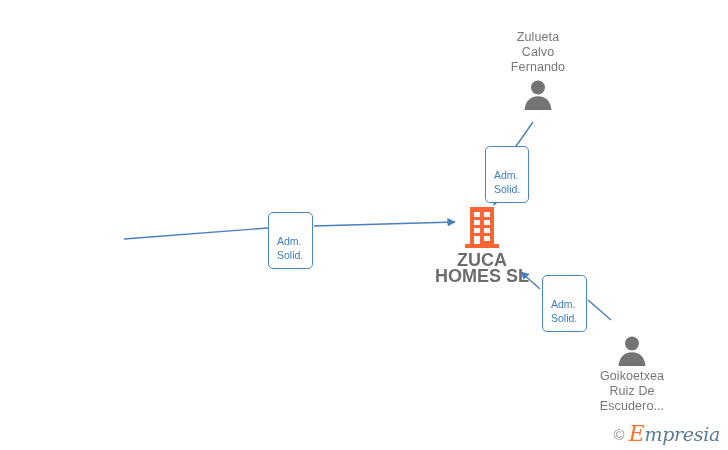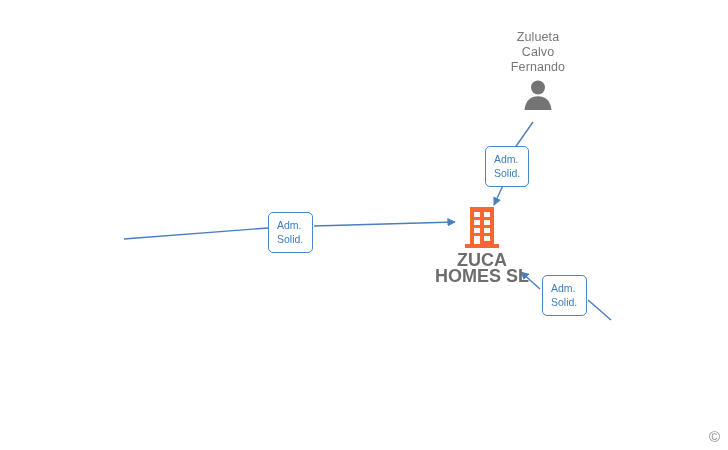--- a/index.html
+++ b/index.html
@@ -63,21 +63,21 @@
   }
   
   .edge-label {
     position: absolute;
     background: #ffffff;
     border: 1px solid #4a86c8;
     border-radius: 5px;
     color: #3d7ebf;
     font-size: 10.5px;
     line-height: 14px;
-    padding: 5px 8px 6px 8px;
+    padding: 21px 8px 6px 8px;
     text-align: left;
     white-space: pre-line;
     box-sizing: border-box;
   }
   
   #watermark {
     position: absolute;
     right: 8px;
     bottom: 6px;
     display: flex;
@@ -152,27 +152,37 @@
     <div class="node-label person-label-above">Zulueta
 Calvo
 Fernando</div>
     <svg class="person-icon" width="32" height="32" viewBox="0 0 32 32" xmlns="http://www.w3.org/2000/svg">
       <circle cx="16" cy="9.5" r="7" fill="#747474"></circle>
       <path d="M2.5 32 C3.5 22 9 18.2 16 18.2 C23 18.2 28.5 22 29.5 32 Z" fill="#747474"></path>
     </svg>
   </div>
 
 
+  <div class="node" id="node-goikoetxea" style="left:577px; top:334px; width:110px;">
+    <svg class="person-icon" width="32" height="32" viewBox="0 0 32 32" xmlns="http://www.w3.org/2000/svg">
+      <circle cx="16" cy="9.5" r="7" fill="#747474"></circle>
+      <path d="M2.5 32 C3.5 22 9 18.2 16 18.2 C23 18.2 28.5 22 29.5 32 Z" fill="#747474"></path>
+    </svg>
+    <div class="node-label person-label">Goikoetxea
+Ruiz De
+Escudero...</div>
+  </div>
 
   <div class="edge-label" id="label-zulueta" style="left:485px; top:146px; width:44px;">Adm.
 Solid.</div>
 
   <div class="edge-label" id="label-pombar" style="left:268px; top:212px; width:45px;">Adm.
 Solid.</div>
 
   <div class="edge-label" id="label-goikoetxea" style="left:542px; top:275px; width:45px;">Adm.
 Solid.</div>
 
   <div id="watermark">
     <span class="wm-c">©</span>
+    <span class="wm-text"><span class="wm-e">E</span><span>mpresia</span></span>
   </div>
 
 </div>
 
 </body></html>

